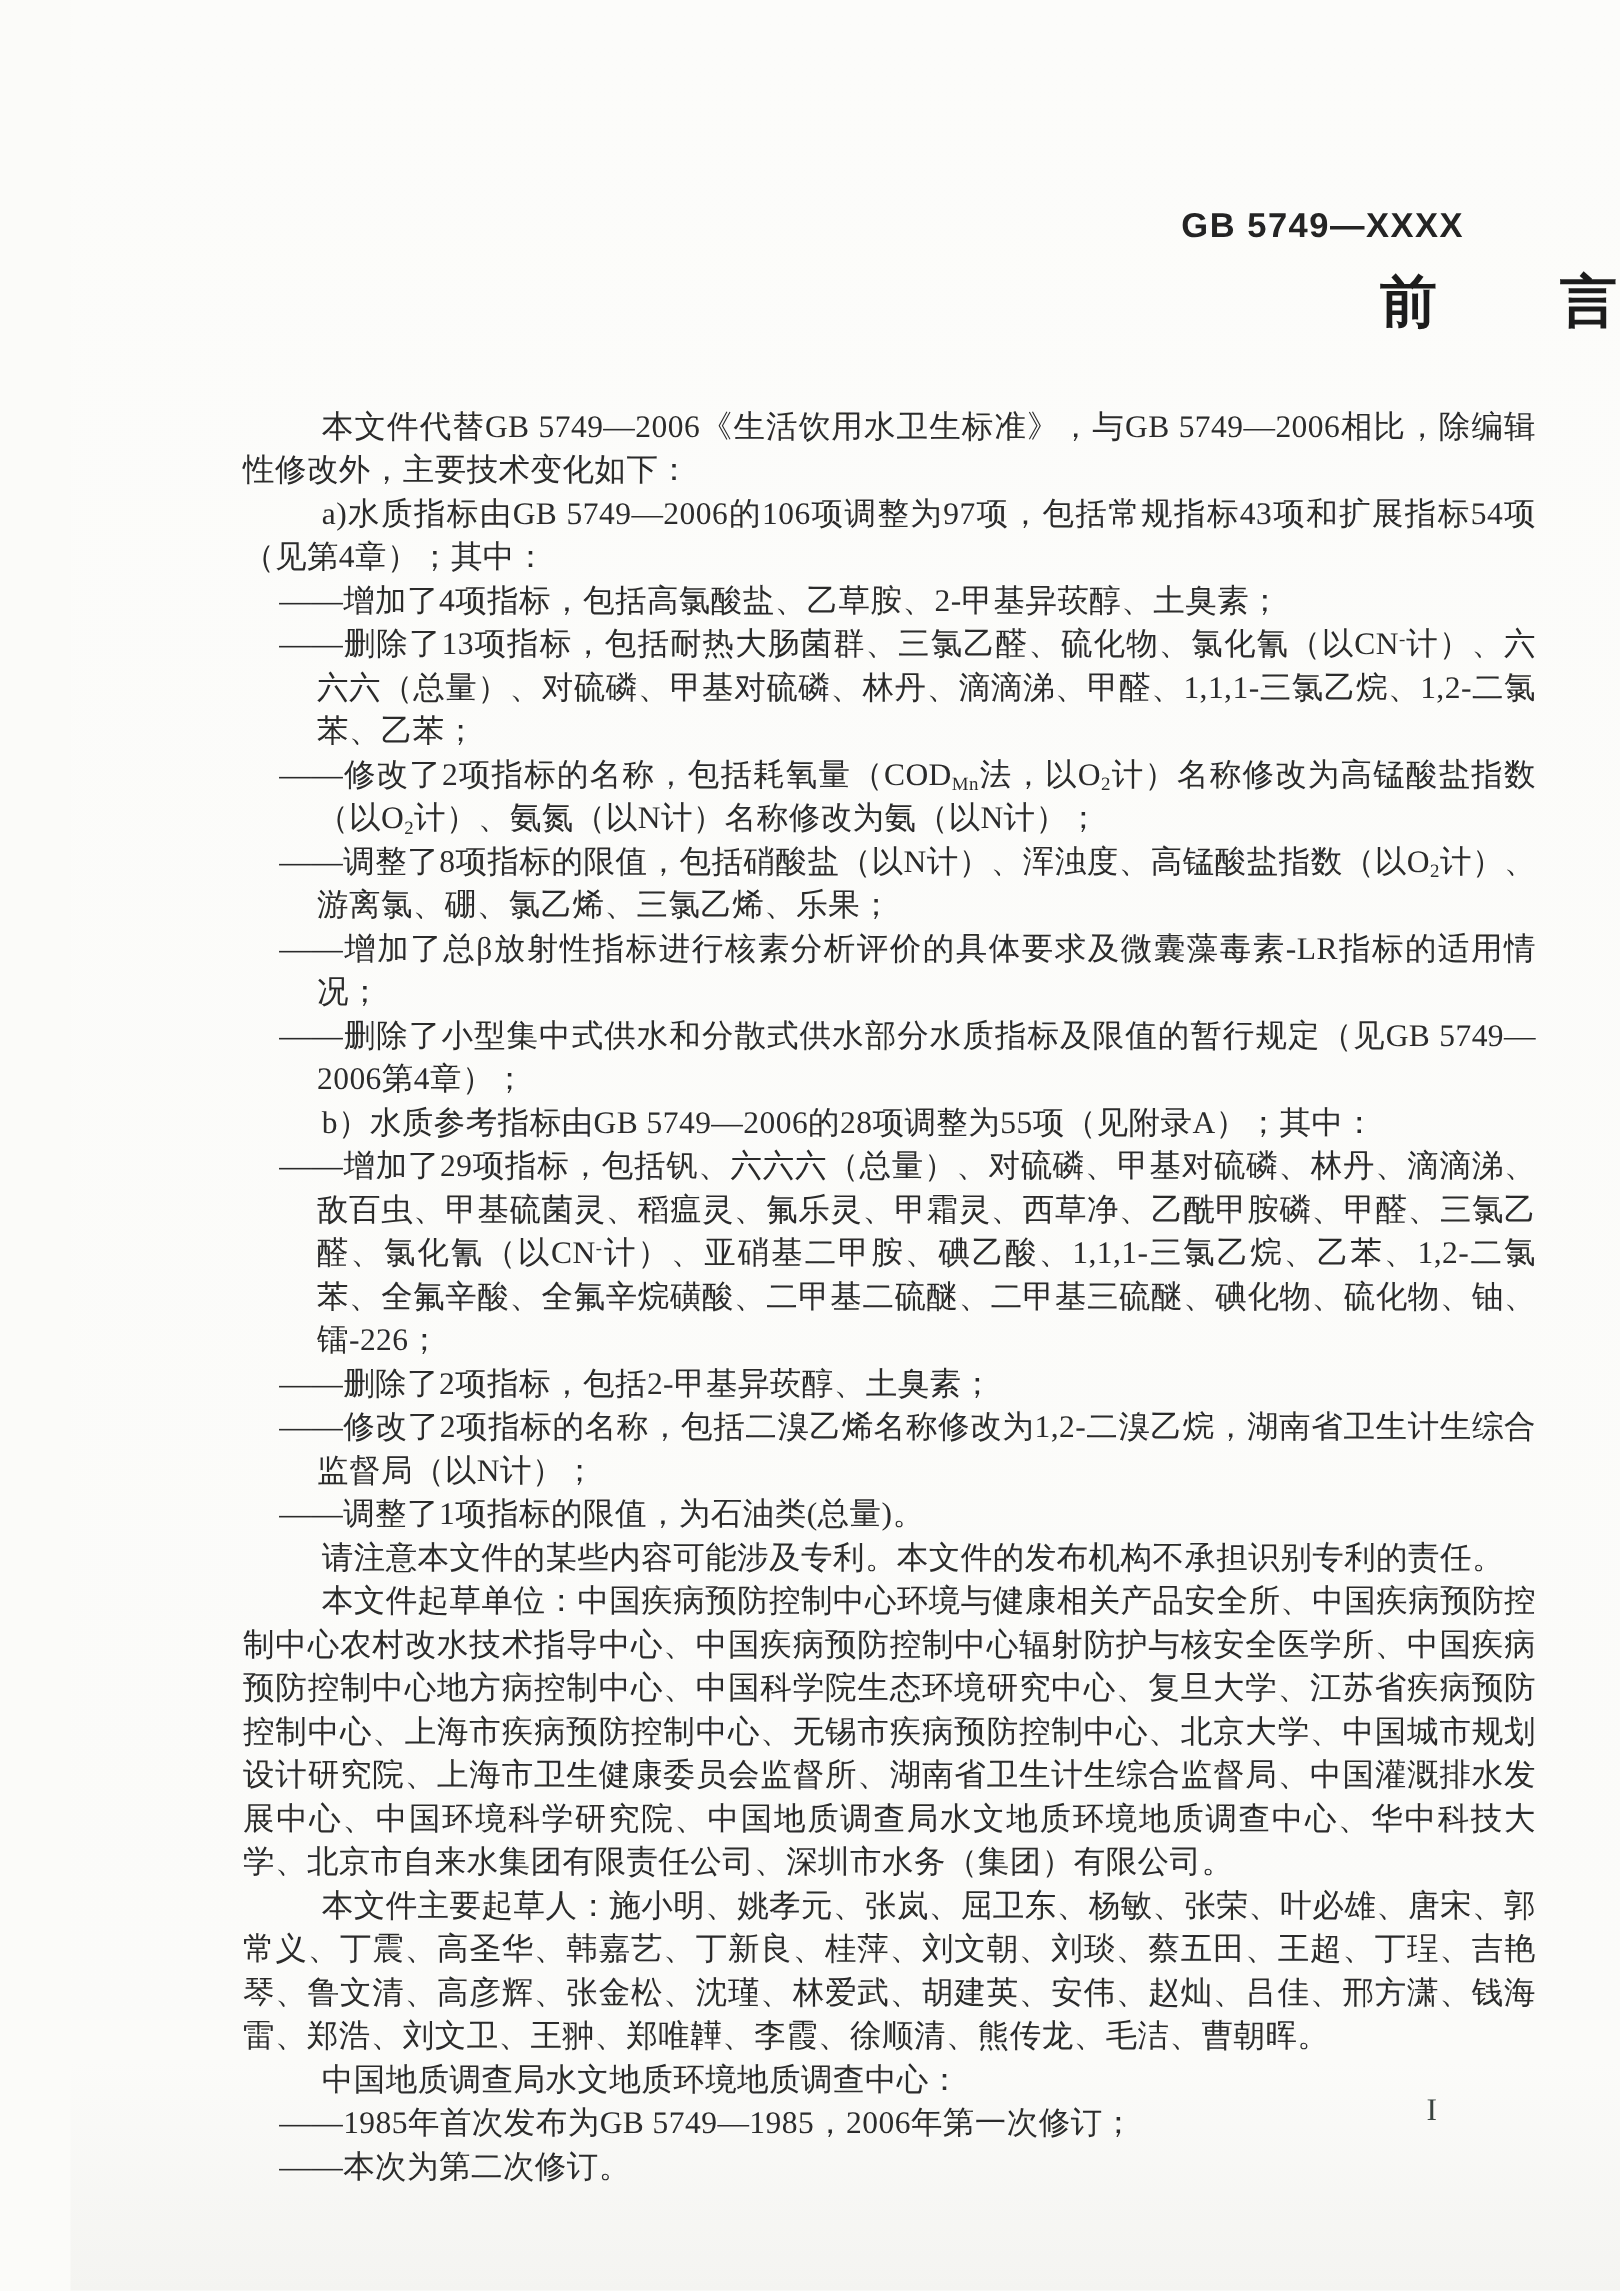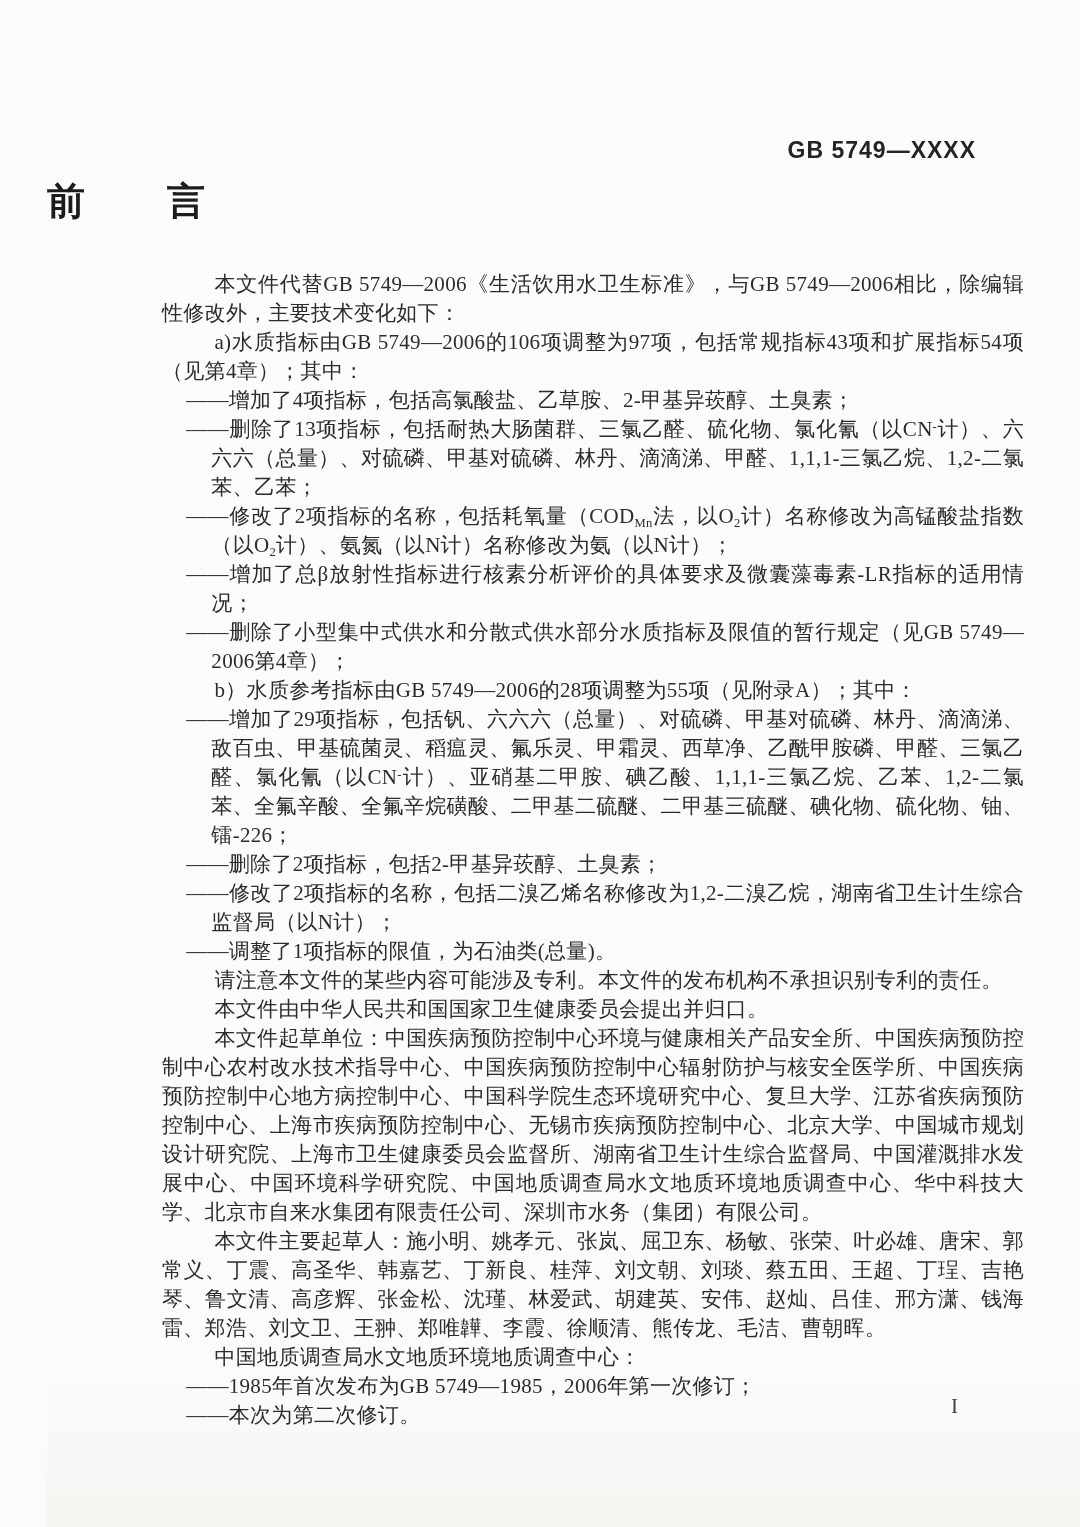--- a/index.html
+++ b/index.html
@@ -17,21 +17,21 @@
     margin-left:47px;
   }
   .doc-code{
     position:absolute;top:137px;right:104px;
     font-family:"Liberation Sans","DejaVu Sans",sans-serif;
     font-size:23px;font-weight:600;letter-spacing:1px;color:#242424;
     white-space:nowrap;
   }
   .fw-title{
     position:absolute;top:176px;left:0;width:100%;
-    text-align:left;
+    text-align:right;
     font-family:"Liberation Sans","DejaVu Sans",sans-serif;
     font-size:38px;font-weight:700;color:#1c1c1c;
     letter-spacing:2px;
   }
   .body-text{
     position:absolute;top:270px;left:115px;width:862px;
     font-size:21px;line-height:29px;
     text-align:justify;
     letter-spacing:0.3px;
   }
@@ -54,29 +54,29 @@
   <div class="doc-code">GB 5749—XXXX</div>
 
   <div class="fw-title">前　　言</div>
 
   <div class="body-text">
     <p class="para">本文件代替GB 5749—2006《生活饮用水卫生标准》，与GB 5749—2006相比，除编辑性修改外，主要技术变化如下：</p>
     <p class="para">a)水质指标由GB 5749—2006的106项调整为97项，包括常规指标43项和扩展指标54项（见第4章）；其中：</p>
     <p class="item">——增加了4项指标，包括高氯酸盐、乙草胺、2-甲基异莰醇、土臭素；</p>
     <p class="item">——删除了13项指标，包括耐热大肠菌群、三氯乙醛、硫化物、氯化氰（以CN<sup>-</sup>计）、六六六（总量）、对硫磷、甲基对硫磷、林丹、滴滴涕、甲醛、1,1,1-三氯乙烷、1,2-二氯苯、乙苯；</p>
     <p class="item">——修改了2项指标的名称，包括耗氧量（COD<sub>Mn</sub>法，以O<sub>2</sub>计）名称修改为高锰酸盐指数（以O<sub>2</sub>计）、氨氮（以N计）名称修改为氨（以N计）；</p>
+    <p class="item">——调整了8项指标的限值，包括硝酸盐（以N计）、浑浊度、高锰酸盐指数（以O<sub>2</sub>计）、游离氯、硼、氯乙烯、三氯乙烯、乐果；</p>
     <p class="item">——增加了总β放射性指标进行核素分析评价的具体要求及微囊藻毒素-LR指标的适用情况；</p>
     <p class="item">——删除了小型集中式供水和分散式供水部分水质指标及限值的暂行规定（见GB 5749—2006第4章）；</p>
     <p class="para">b）水质参考指标由GB 5749—2006的28项调整为55项（见附录A）；其中：</p>
     <p class="item">——增加了29项指标，包括钒、六六六（总量）、对硫磷、甲基对硫磷、林丹、滴滴涕、敌百虫、甲基硫菌灵、稻瘟灵、氟乐灵、甲霜灵、西草净、乙酰甲胺磷、甲醛、三氯乙醛、氯化氰（以CN<sup>-</sup>计）、亚硝基二甲胺、碘乙酸、1,1,1-三氯乙烷、乙苯、1,2-二氯苯、全氟辛酸、全氟辛烷磺酸、二甲基二硫醚、二甲基三硫醚、碘化物、硫化物、铀、镭-226；</p>
     <p class="item">——删除了2项指标，包括2-甲基异莰醇、土臭素；</p>
     <p class="item">——修改了2项指标的名称，包括二溴乙烯名称修改为1,2-二溴乙烷，湖南省卫生计生综合监督局（以N计）；</p>
     <p class="item">——调整了1项指标的限值，为石油类(总量)。</p>
     <p class="para">请注意本文件的某些内容可能涉及专利。本文件的发布机构不承担识别专利的责任。</p>
-    <p class="para">本文件由中华人民共和国国家卫生健康委员会提出并归口。</p>
     <p class="para">本文件起草单位：中国疾病预防控制中心环境与健康相关产品安全所、中国疾病预防控制中心农村改水技术指导中心、中国疾病预防控制中心辐射防护与核安全医学所、中国疾病预防控制中心地方病控制中心、中国科学院生态环境研究中心、复旦大学、江苏省疾病预防控制中心、上海市疾病预防控制中心、无锡市疾病预防控制中心、北京大学、中国城市规划设计研究院、上海市卫生健康委员会监督所、湖南省卫生计生综合监督局、中国灌溉排水发展中心、中国环境科学研究院、中国地质调查局水文地质环境地质调查中心、华中科技大学、北京市自来水集团有限责任公司、深圳市水务（集团）有限公司。</p>
     <p class="para">本文件主要起草人：施小明、姚孝元、张岚、屈卫东、杨敏、张荣、叶必雄、唐宋、郭常义、丁震、高圣华、韩嘉艺、丁新良、桂萍、刘文朝、刘琰、蔡五田、王超、丁珵、吉艳琴、鲁文清、高彦辉、张金松、沈瑾、林爱武、胡建英、安伟、赵灿、吕佳、邢方潇、钱海雷、郑浩、刘文卫、王翀、郑唯韡、李霞、徐顺清、熊传龙、毛洁、曹朝晖。</p>
     <p class="para">中国地质调查局水文地质环境地质调查中心：</p>
     <p class="item">——1985年首次发布为GB 5749—1985，2006年第一次修订；</p>
     <p class="item">——本次为第二次修订。</p>
   </div>
 
   <div class="page-number">I</div>
 
 </div>

